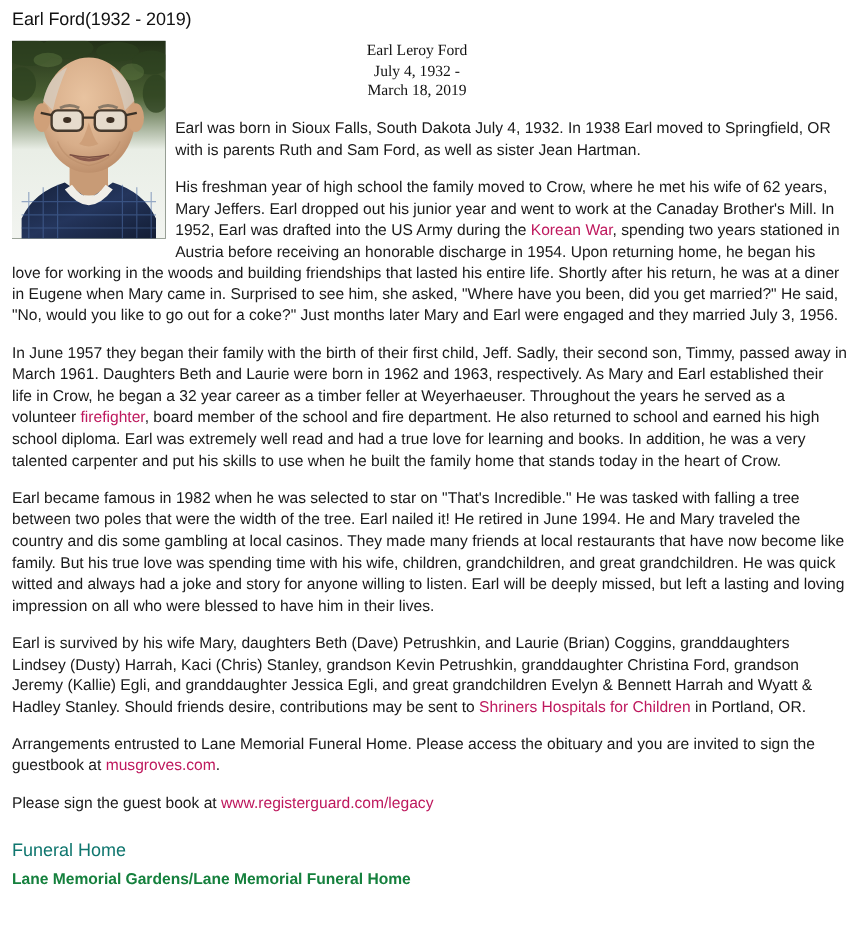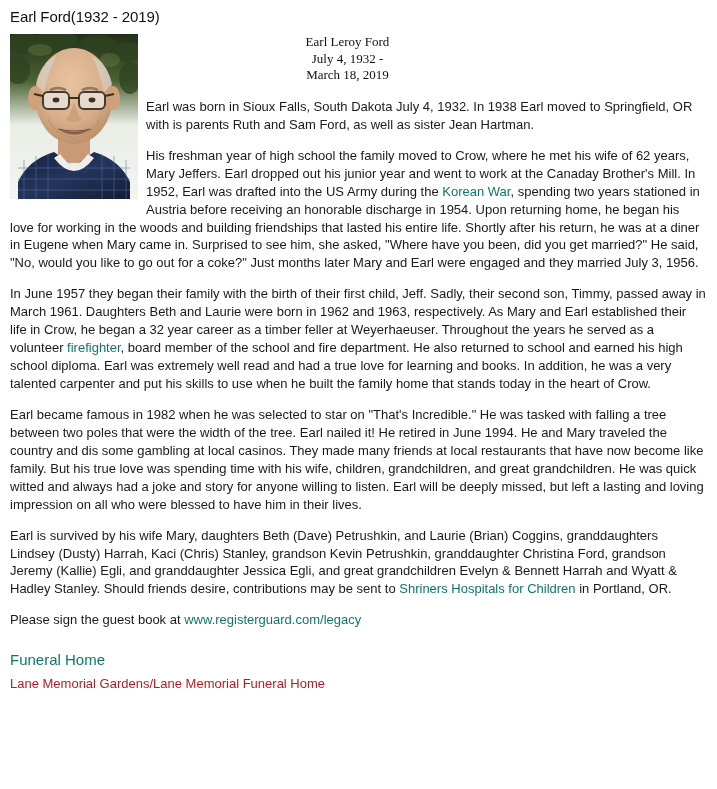--- a/index.html
+++ b/index.html
@@ -54,36 +54,36 @@
 
   p.body {
     font-size: 13px;
     line-height: 1.38;
     color: #1a1a1a;
     margin: 0 3px 13px 0;
     text-align: left;
   }
 
   a.link {
-    color: #0f766e;
+    color: #be185d;
     text-decoration: none;
   }
 
   .clearer { clear: both; height: 0; font-size: 0; line-height: 0; }
 
   .fh-heading {
     font-size: 15px;
     font-weight: normal;
     color: #0f766e;
     margin: 22px 0 7px 0;
   }
   .fh-name {
     font-size: 13px;
-    font-weight: normal;
-    color: #b91c1c;
+    font-weight: bold;
+    color: #15803d;
     margin: 0 0 1px 0;
     line-height: 1.35;
   }
 </style>
 </head>
 <body>
 
 <div class="page">
 
   <h1 class="obit-title">Earl Ford(1932 - 2019)</h1>
@@ -184,19 +184,20 @@
 
   <div class="clearer"></div>
 
   <p class="body"><span>In June 1957 they began their family with the birth of their first child, Jeff. Sadly, their second son, Timmy, passed away in March 1961. Daughters Beth and Laurie were born in 1962 and 1963, respectively. As Mary and Earl established their life in Crow, he began a 32 year career as a timber feller at Weyerhaeuser. Throughout the years he served as a volunteer </span><a class="link" href="#">firefighter</a><span>, board member of the school and fire department. He also returned to school and earned his high school diploma. Earl was extremely well read and had a true love for learning and books. In addition, he was a very talented carpenter and put his skills to use when he built the family home that stands today in the heart of Crow.</span></p>
 
   <p class="body">Earl became famous in 1982 when he was selected to star on "That's Incredible." He was tasked with falling a tree between two poles that were the width of the tree. Earl nailed it! He retired in June 1994. He and Mary traveled the country and dis some gambling at local casinos. They made many friends at local restaurants that have now become like family. But his true love was spending time with his wife, children, grandchildren, and great grandchildren. He was quick witted and always had a joke and story for anyone willing to listen. Earl will be deeply missed, but left a lasting and loving impression on all who were blessed to have him in their lives.</p>
 
   <p class="body"><span>Earl is survived by his wife Mary, daughters Beth (Dave) Petrushkin, and Laurie (Brian) Coggins, granddaughters Lindsey (Dusty) Harrah, Kaci (Chris) Stanley, grandson Kevin Petrushkin, granddaughter Christina Ford, grandson Jeremy (Kallie) Egli, and granddaughter Jessica Egli, and great grandchildren Evelyn &amp; Bennett Harrah and Wyatt &amp; Hadley Stanley. Should friends desire, contributions may be sent to </span><a class="link" href="#">Shriners Hospitals for Children</a><span> in Portland, OR.</span></p>
 
 
+  <p class="body"><span>Arrangements entrusted to Lane Memorial Funeral Home. Please access the obituary and you are invited to sign the guestbook at </span><a class="link" href="#">musgroves.com</a><span>.</span></p>
 
   <p class="body"><span>Please sign the guest book at </span><a class="link" href="#">www.registerguard.com/legacy</a></p>
 
   <h2 class="fh-heading">Funeral Home</h2>
   <p class="fh-name">Lane Memorial Gardens/Lane Memorial Funeral Home</p>
 
 </div>
 
 </body></html>

